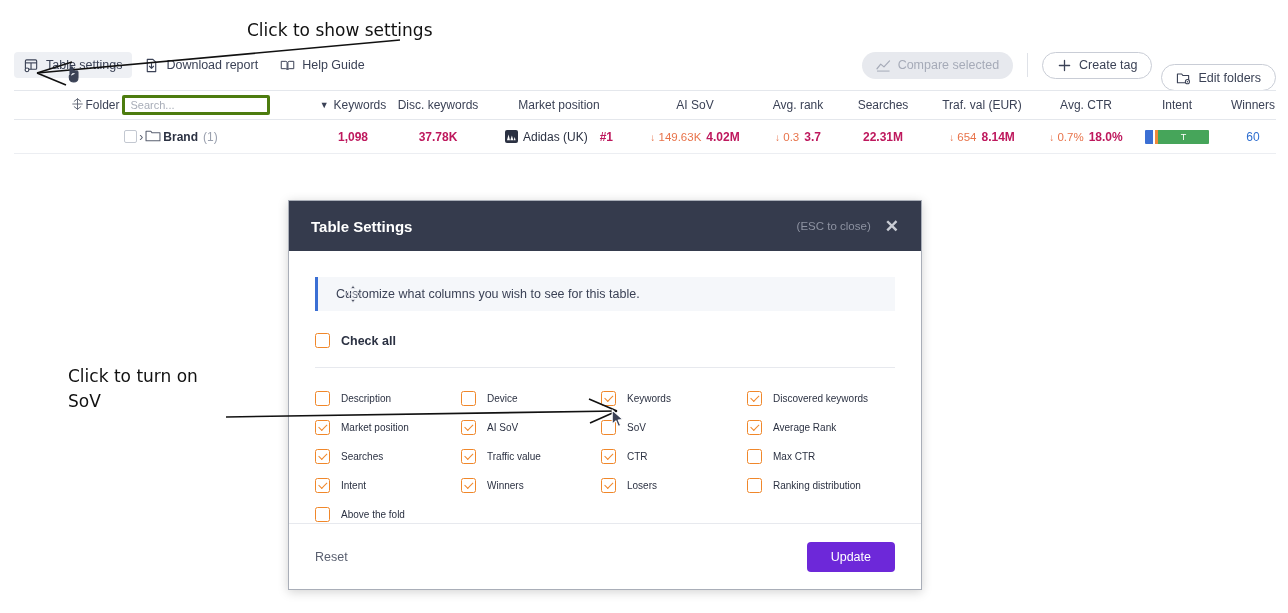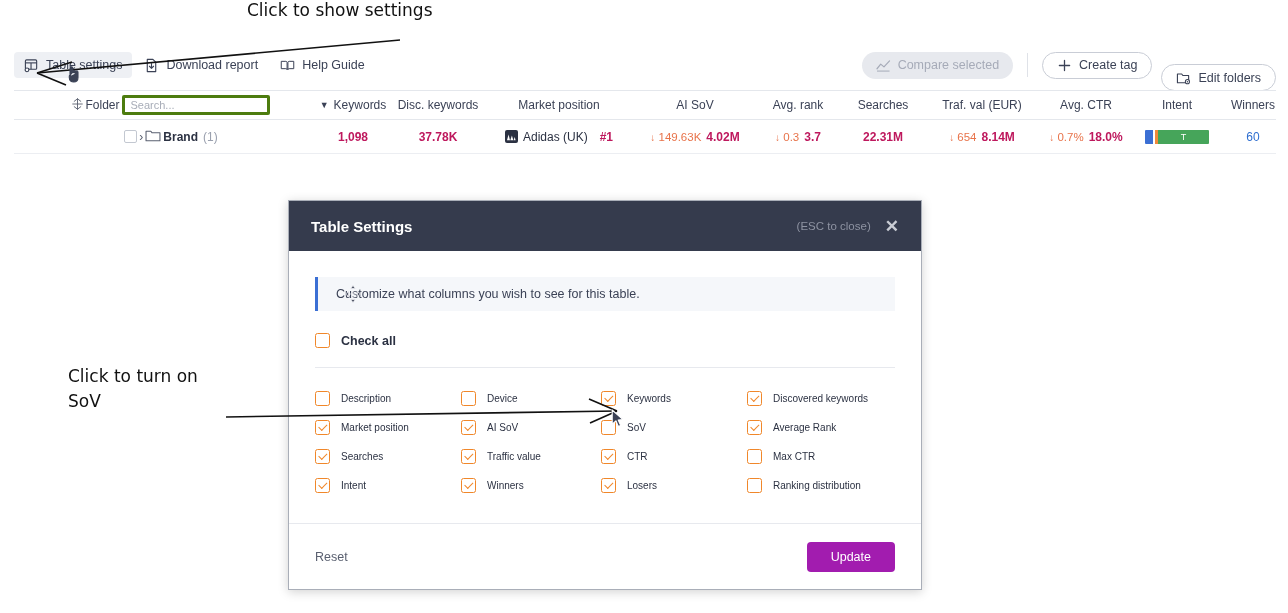--- a/index.html
+++ b/index.html
@@ -149,33 +149,33 @@
     transform: rotate(-45deg) translate(0.5px, -1px);
   }
 
   .modal-foot {
     position: absolute; left: 0; right: 0; bottom: 0;
     height: 66px; border-top: 1px solid #e7e9ee;
     display: flex; align-items: center; padding: 0 26px;
   }
   .reset { font-size: 12.5px; color: #5a6070; cursor: pointer; }
   .update {
-    margin-left: auto; background: #a21caf; color: #fff;
+    margin-left: auto; background: #6d28d9; color: #fff;
     font-size: 12.5px; border: none; border-radius: 4px;
     height: 30px; padding: 0 24px; cursor: pointer;
     font-family: "Liberation Sans", sans-serif;
   }
 
   
   .anno {
     position: absolute; color: #111;
     font-family: "DejaVu Sans", sans-serif;
     font-size: 17px; white-space: pre; pointer-events: none;
   }
-  #anno1 { left: 247px; top: 0; }
+  #anno1 { left: 247px; top: 20px; }
   #anno2 { left: 68px; top: 364px; line-height: 1.45; }
   .anno-svg { position: absolute; left: 0; top: 0; pointer-events: none; }
   .cursor-svg { position: absolute; pointer-events: none; }
 </style>
 </head>
 <body>
 
 <div id="root">
 
   <div class="toolbar">
@@ -427,20 +427,26 @@
           <div class="cell cw3">
             <span class="cb on"></span>
             <span class="lbl">Losers</span>
           </div>
           <div class="cell cw4">
             <span class="cb"></span>
             <span class="lbl">Ranking distribution</span>
           </div>
         </div>
 
+        <div class="grid-row">
+          <div class="cell cw1">
+            <span class="cb"></span>
+            <span class="lbl">Above the fold</span>
+          </div>
+        </div>
       </div>
     </div>
 
     <div class="modal-foot">
       <span class="reset">Reset</span>
       <button class="update">Update</button>
     </div>
   </div>
 
   <svg class="anno-svg" width="1288" height="613">

